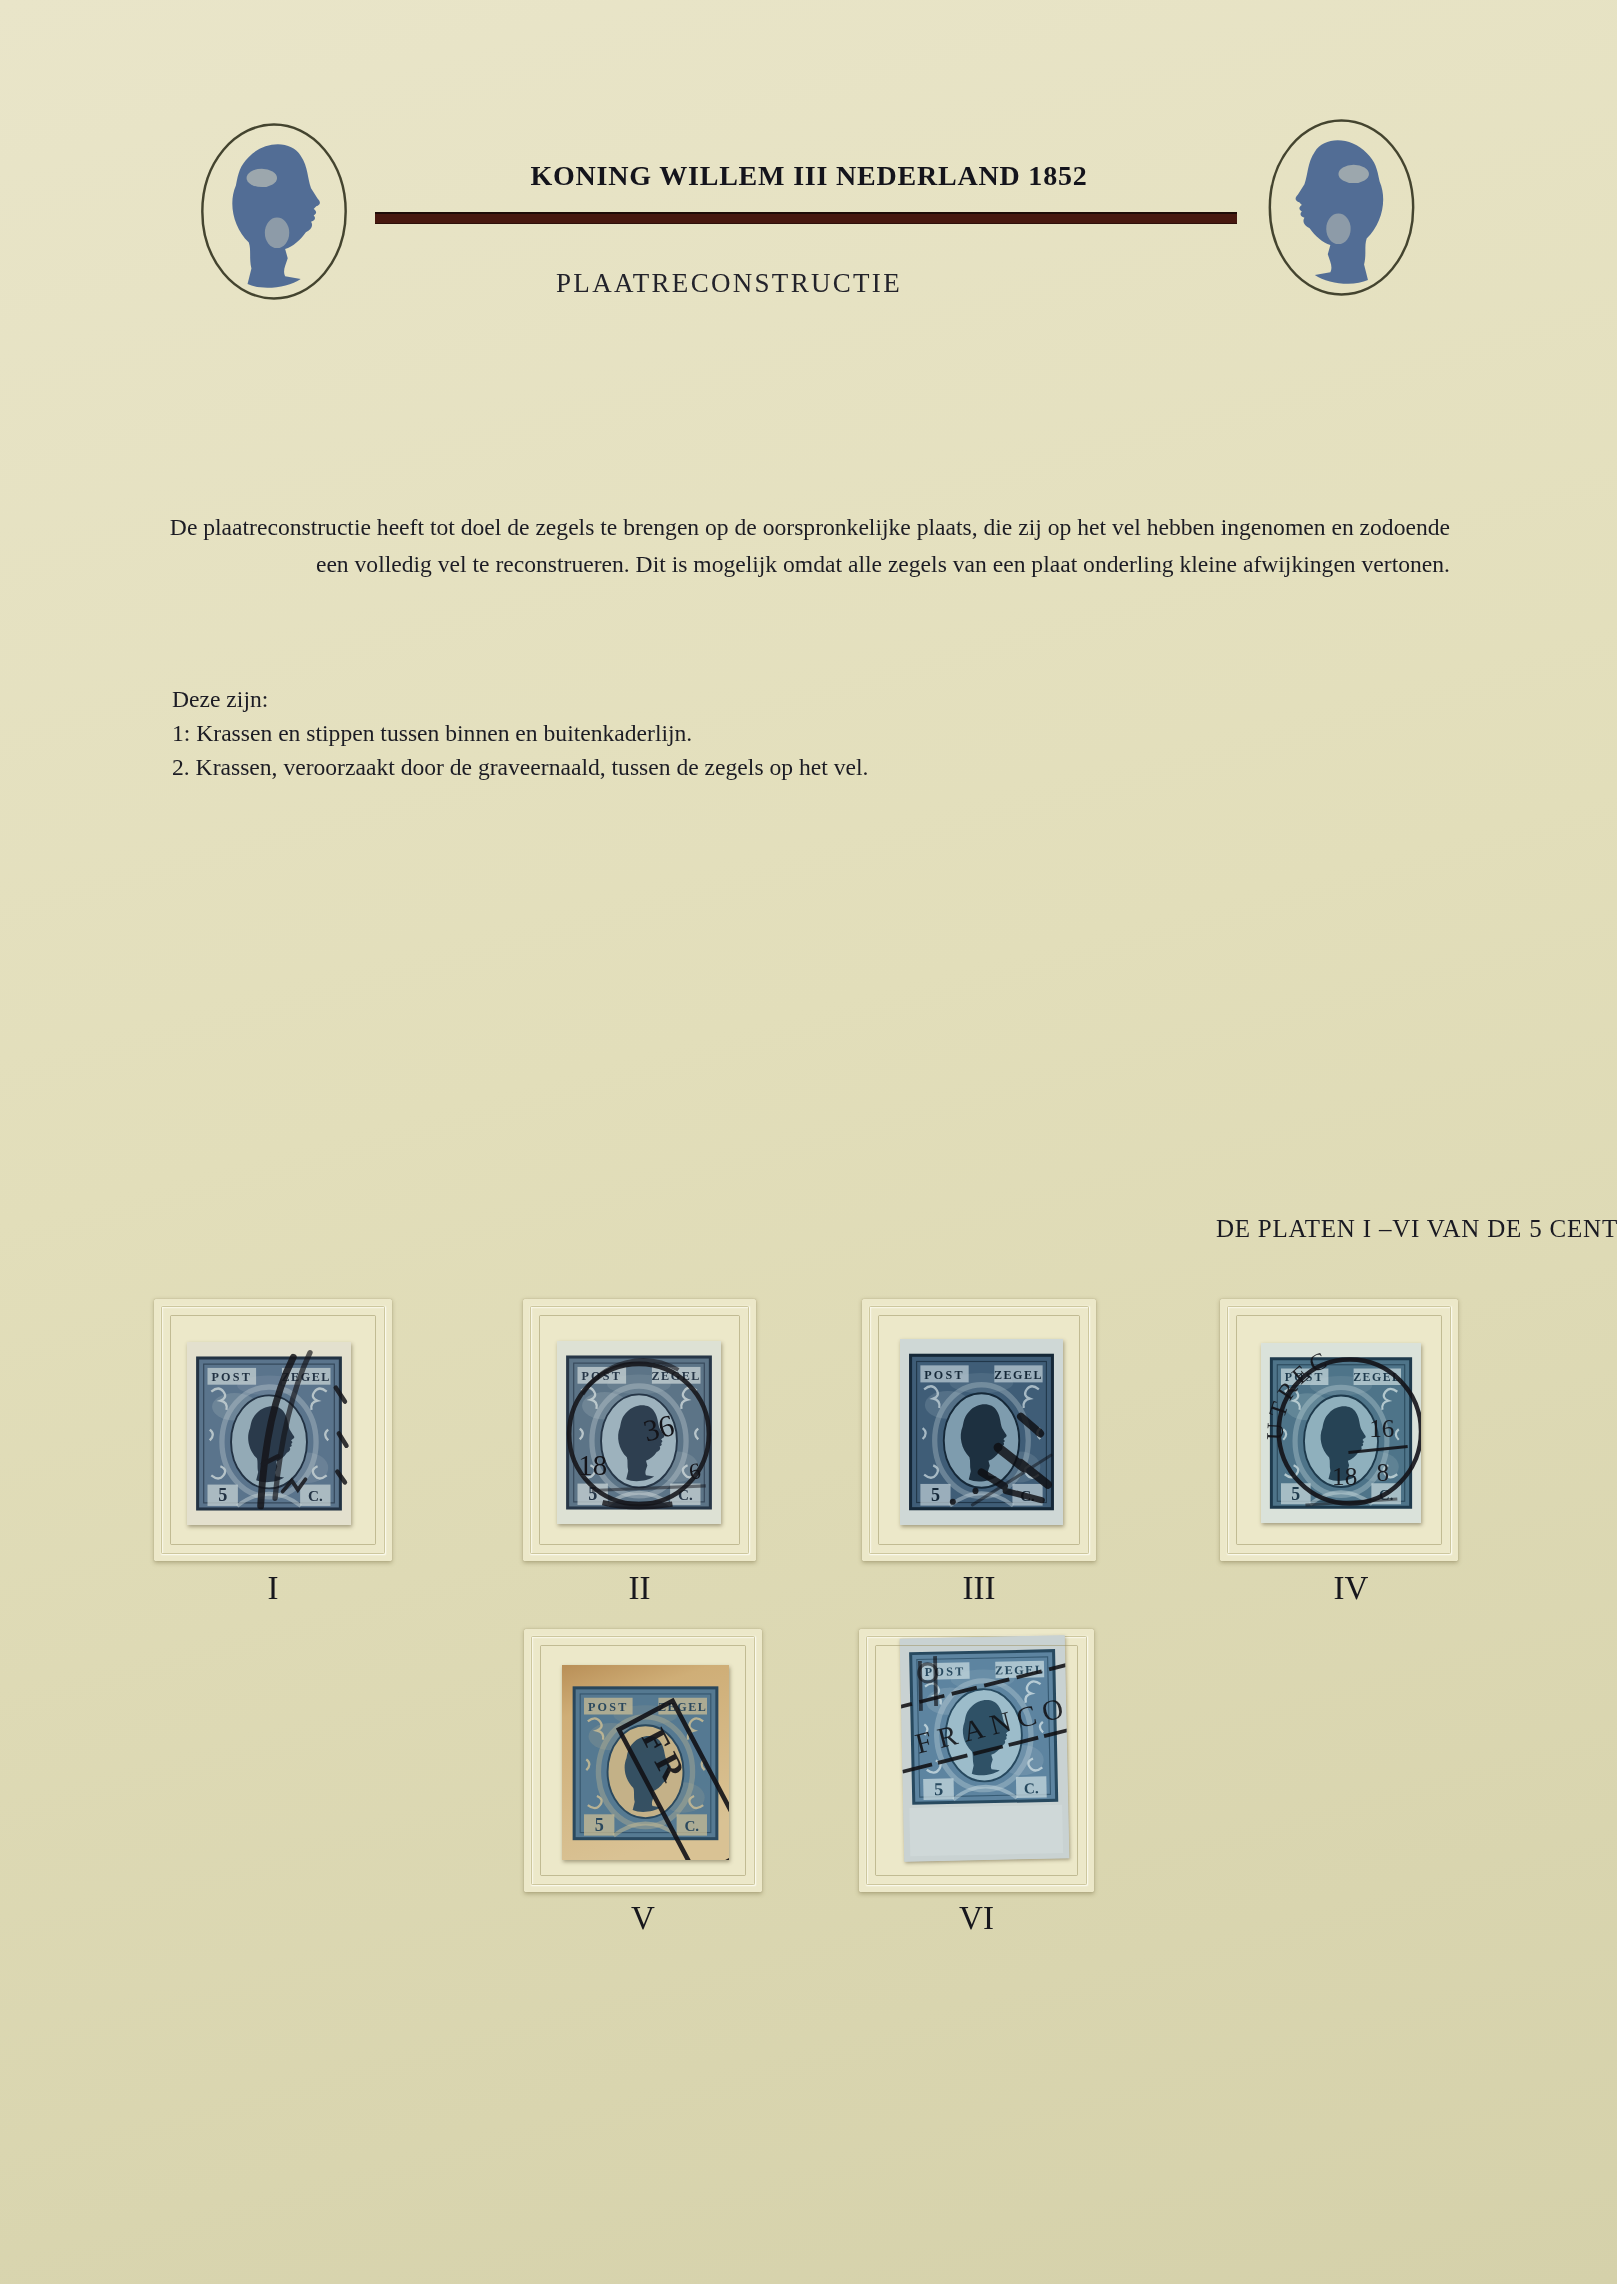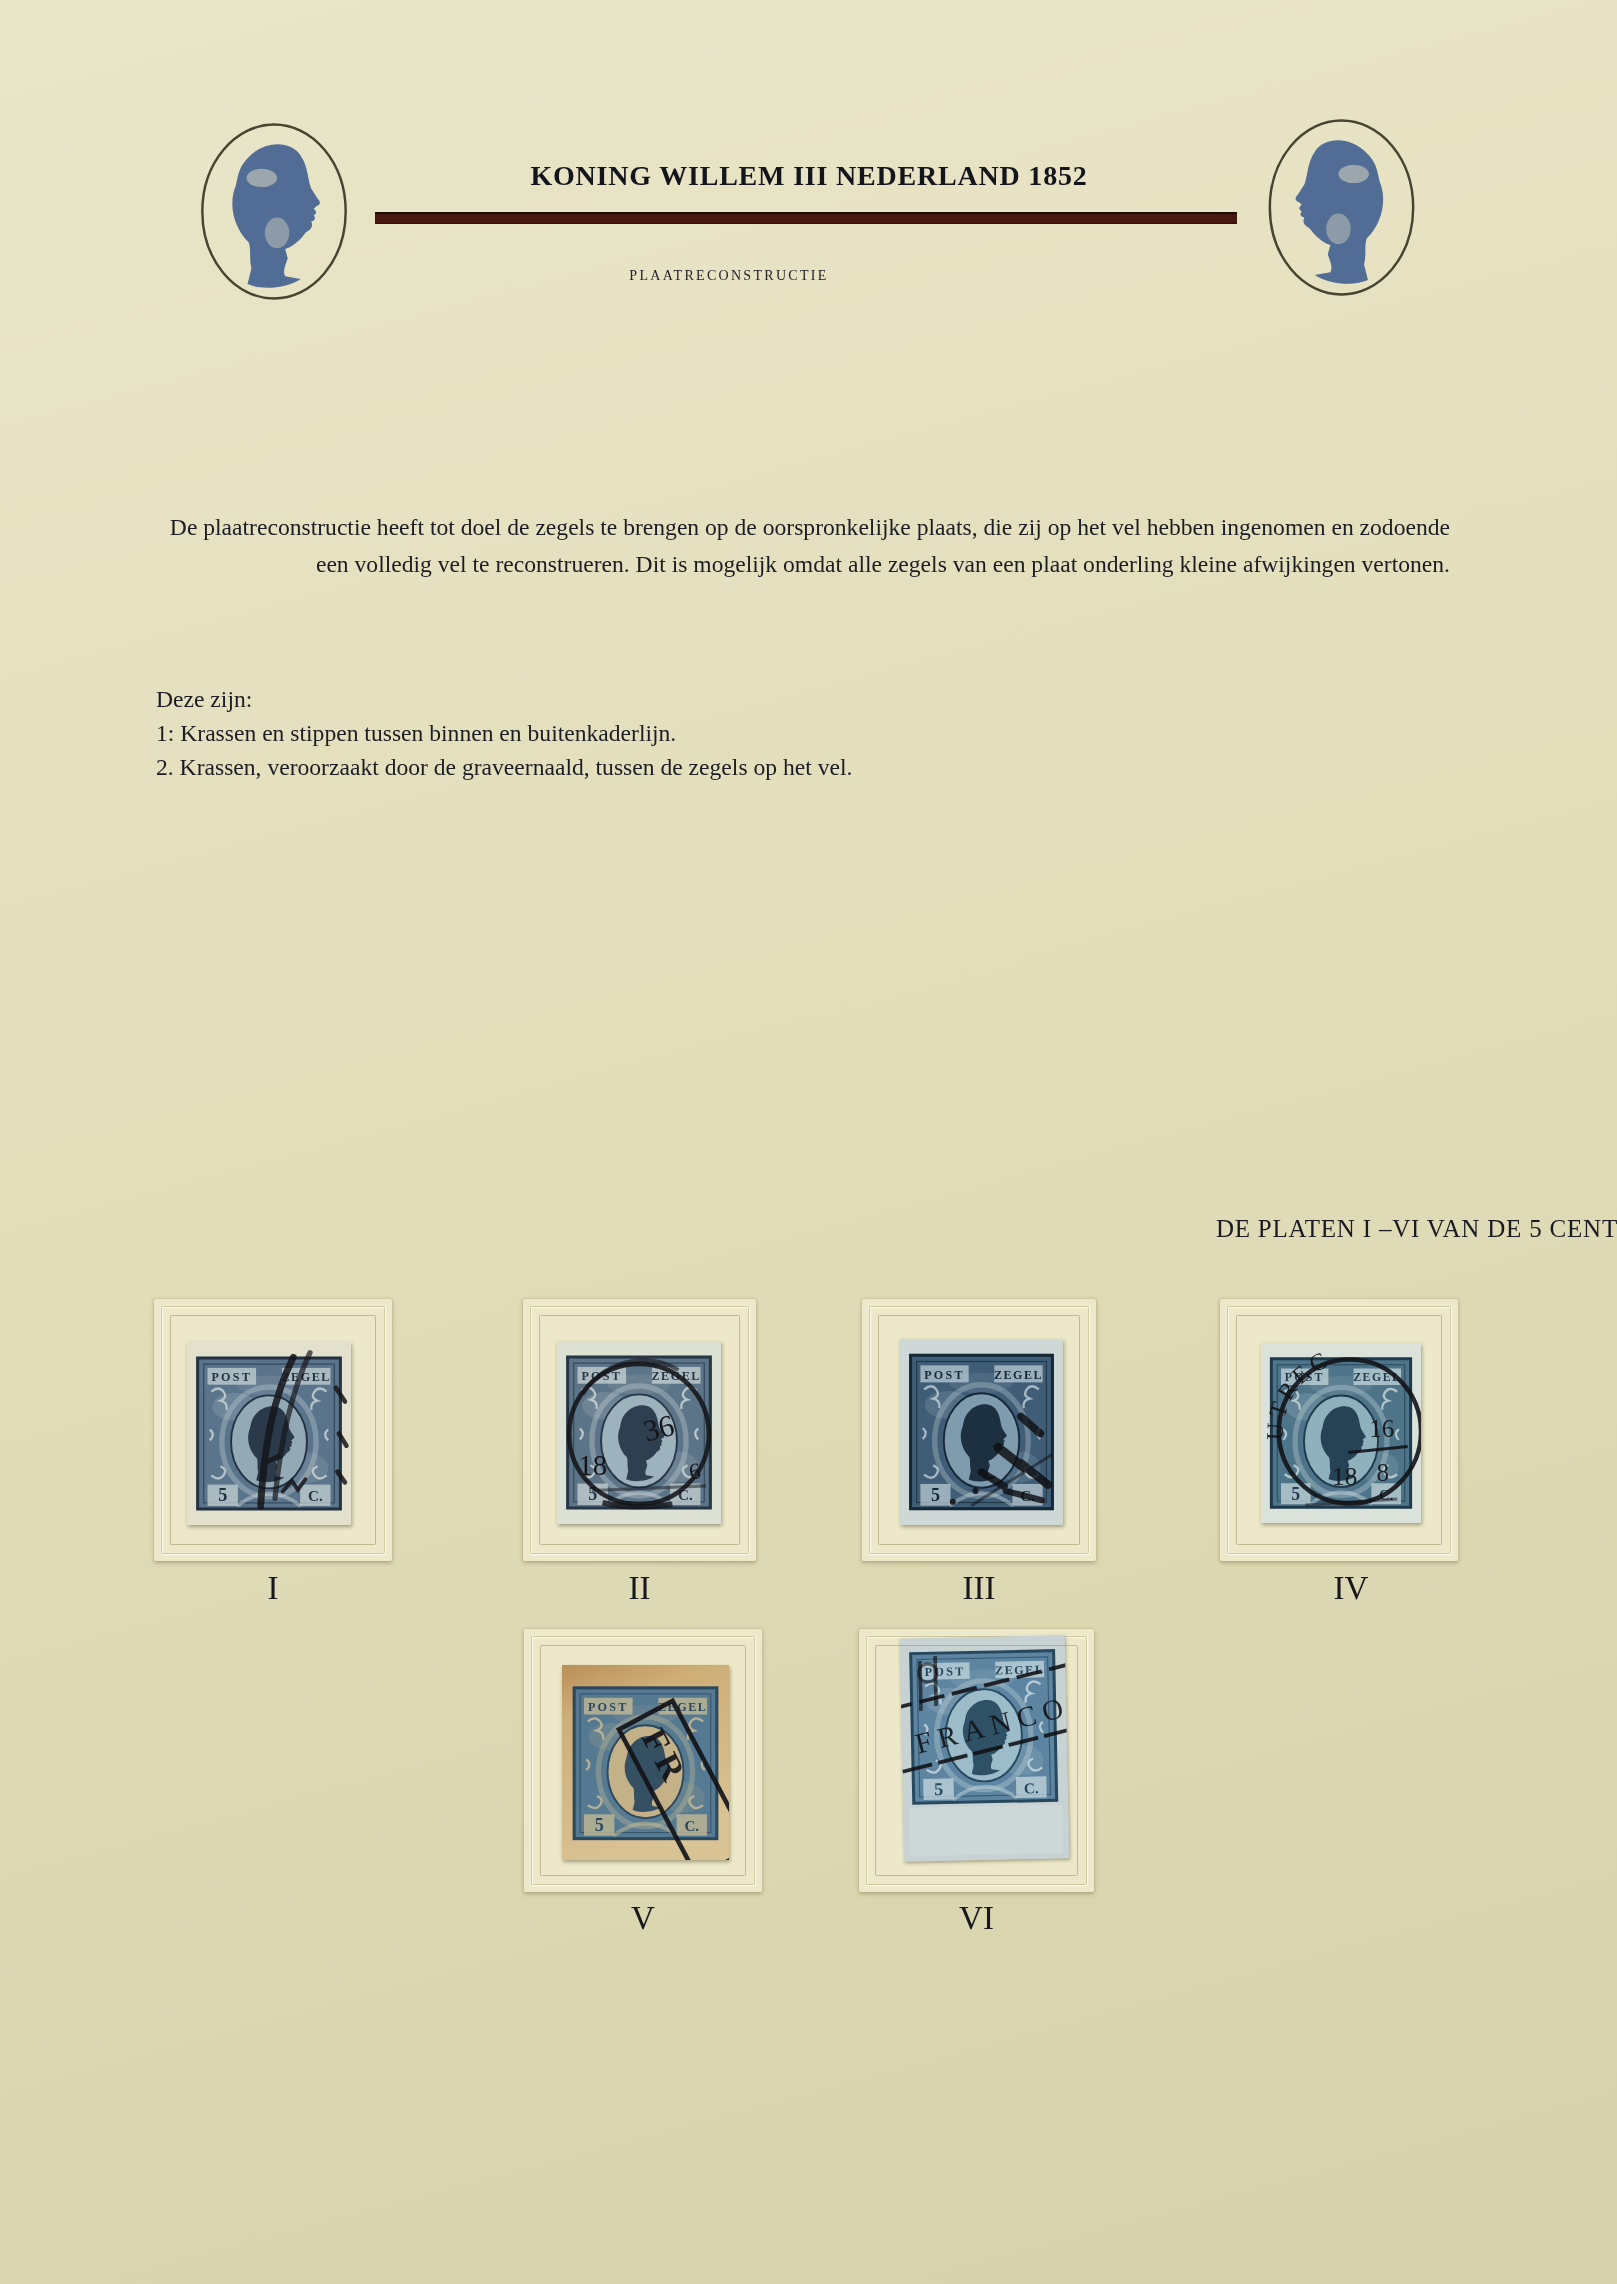--- a/index.html
+++ b/index.html
@@ -5,28 +5,28 @@
   html,body{margin:0;padding:0;}
   body{width:1618px;height:2284px;font-family:"Liberation Serif","DejaVu Serif",serif;}
   .page{position:relative;width:1618px;height:2284px;overflow:hidden;
         background:linear-gradient(165deg,#e9e5c9 0%,#e2deba 45%,#d5d1aa 100%);}
   .abs{position:absolute;}
   
   .title{left:0;top:160px;width:1618px;text-align:center;font-weight:bold;
          font-size:28px;letter-spacing:0.8px;color:#14141c;}
   .rule{left:375px;top:212px;width:862px;height:9px;background:#47180f;
         border-top:2.3px solid #1e0c07;border-bottom:1.5px solid #2d100a;}
-  .subtitle{left:0;top:268px;width:1458px;text-align:center;font-size:14px;
+  .subtitle{left:0;top:268px;width:1458px;text-align:center;font-size:27px;
             letter-spacing:2.3px;color:#23232b;}
   .portrait{overflow:visible;}
   
   .intro{left:156px;top:509px;width:1294px;font-size:23.6px;line-height:37px;
          color:#1c1c24;margin:0;text-align:right;}
   .flaws{left:156px;top:682px;width:1332px;font-size:23.6px;line-height:34px;color:#1c1c24;}
-  .flaws div{white-space:nowrap;}
+  .flaws div{white-space:nowrap;margin-left:16px;}
   .section-title{left:0;top:1215px;width:1618px;text-align:right;font-size:25px;
                  letter-spacing:0.8px;color:#1a1a22;}
   
   .mount{position:absolute;background:#ece8c9;border-radius:1.5px;
          box-shadow:0 1.5px 4.6px rgba(100,90,45,.38),0 0 0.8px rgba(90,80,40,.5);}
   .mount::before{content:"";position:absolute;inset:6.9px;border:0.8px solid #cdc79e;
          border-radius:1.5px;box-shadow:inset 0.8px 0.8px 1.5px rgba(255,255,248,.9),0.8px 0.8px 1.5px rgba(255,255,248,.9);}
   .mount::after{content:"";position:absolute;inset:16px;border:0.8px solid rgba(158,150,102,.55);border-radius:1.5px;}
   .paper{position:absolute;box-shadow:0.8px 1.5px 3.8px rgba(75,65,35,.45);}
   .paper svg{display:block;width:100%;height:100%;}

